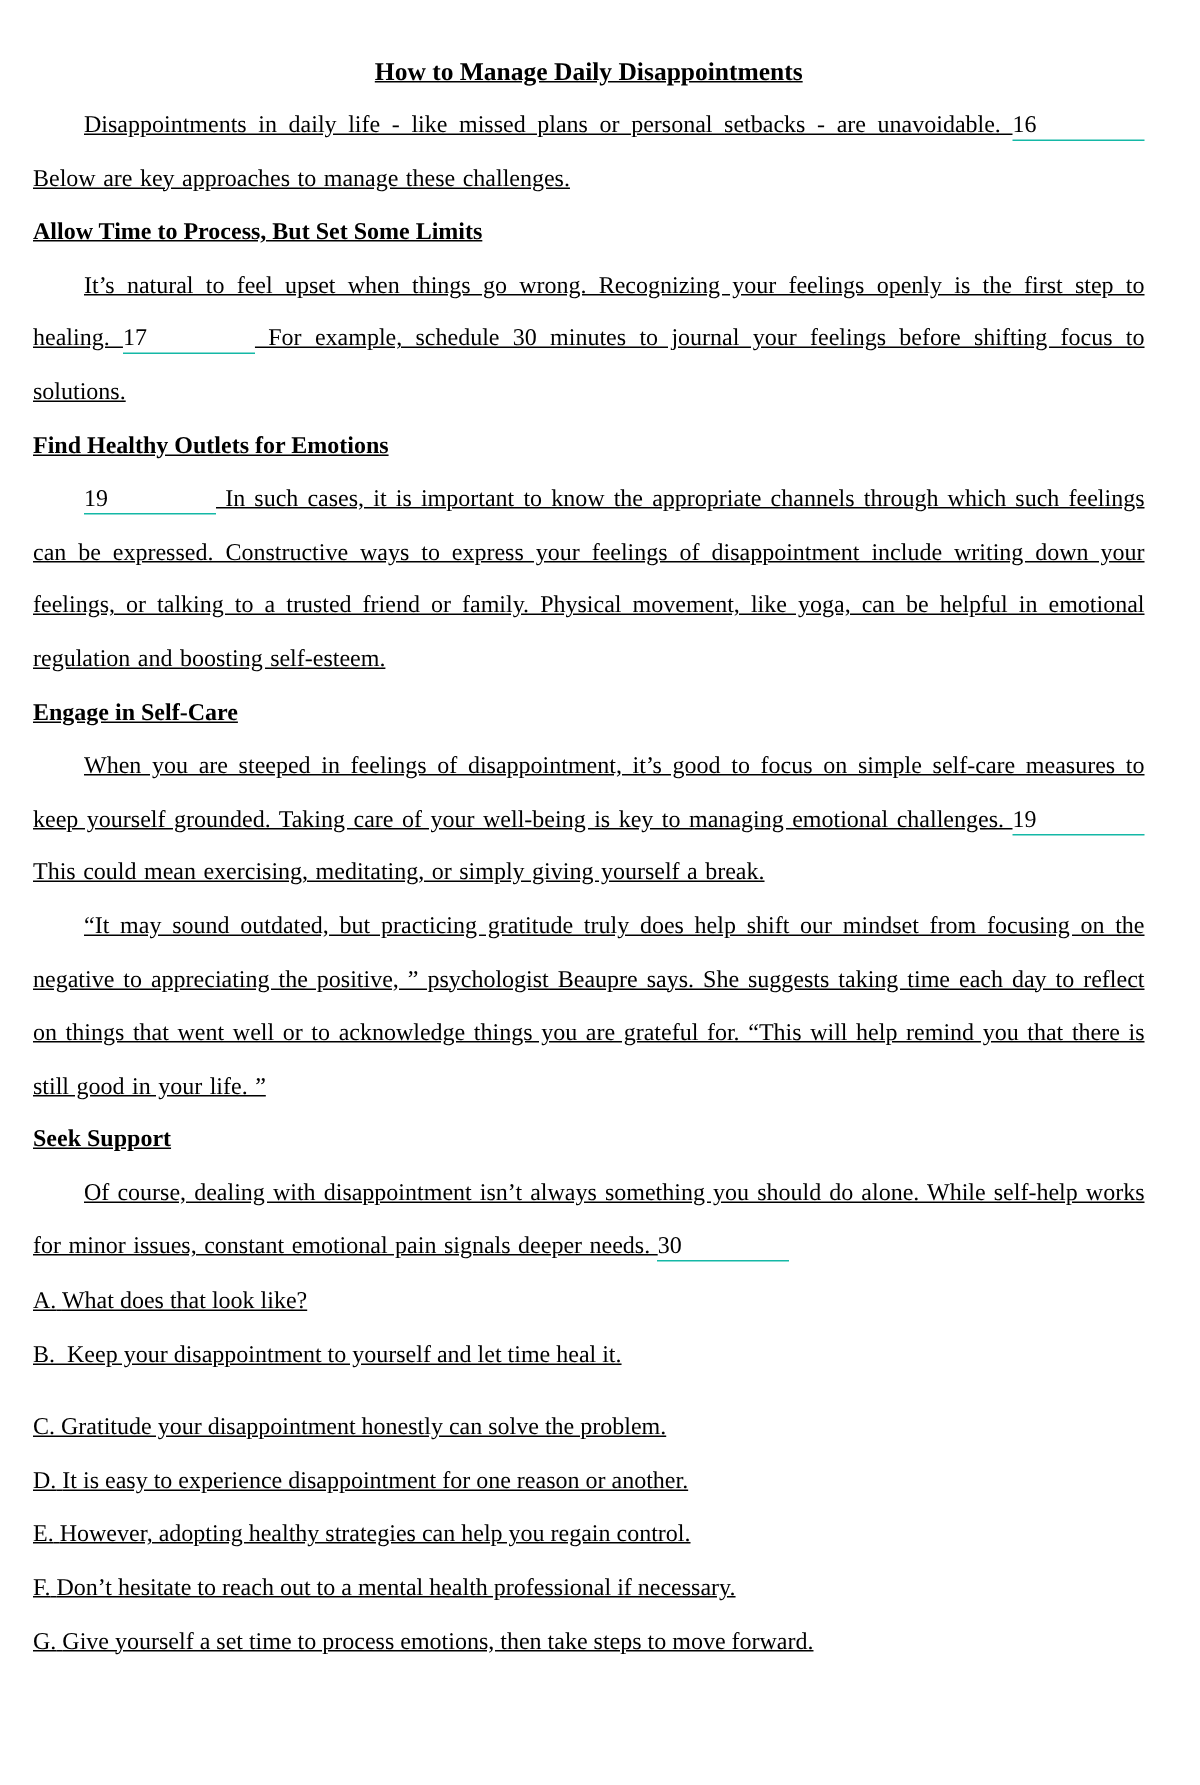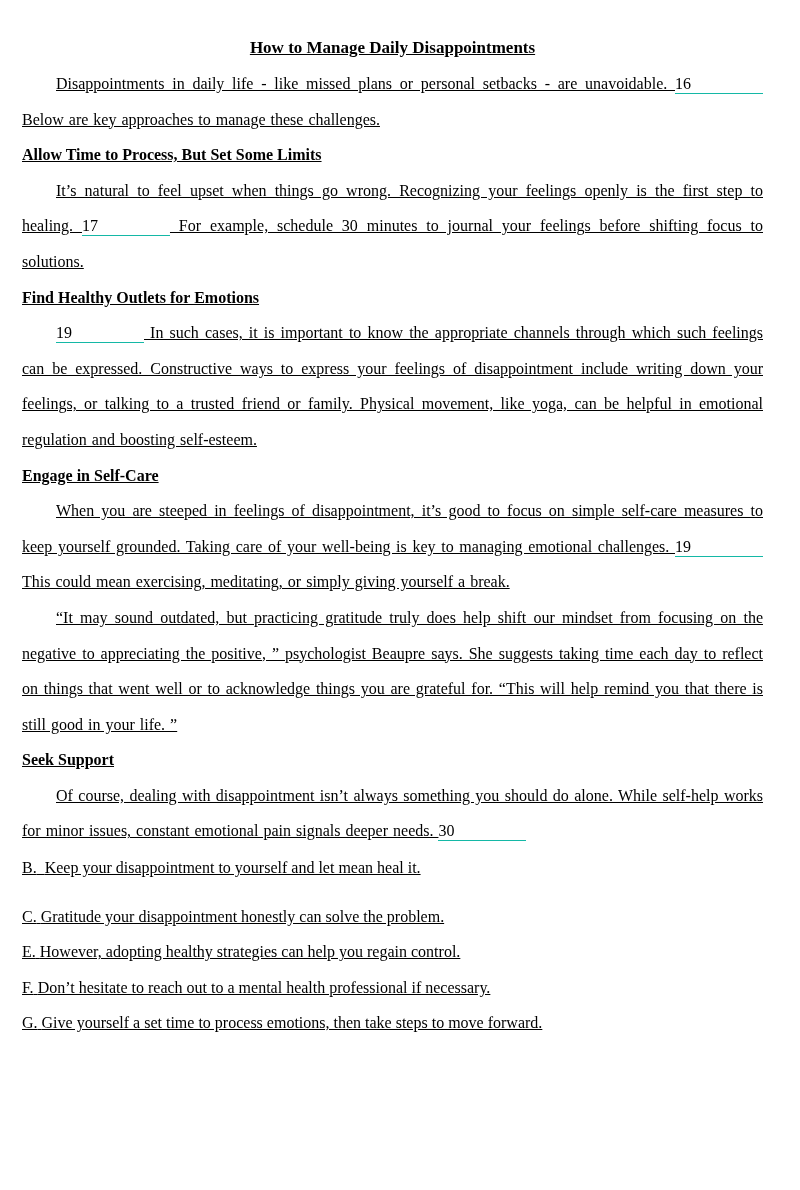--- a/index.html
+++ b/index.html
@@ -65,19 +65,21 @@
       <h2 class="heading">Find Healthy Outlets for Emotions</h2>
       <p class="para"><span class="blank">19</span> In such cases, it is important to know the appropriate channels through which such feelings can be expressed. Constructive ways to express your feelings of disappointment include writing down your feelings, or talking to a trusted friend or family. Physical movement, like yoga, can be helpful in emotional regulation and boosting self-esteem.</p>
       <h2 class="heading">Engage in Self-Care</h2>
       <p class="para">When you are steeped in feelings of disappointment, it’s good to focus on simple self-care measures to keep yourself grounded. Taking care of your well-being is key to managing emotional challenges. <span class="blank">19</span> This could mean exercising, meditating, or simply giving yourself a break.</p>
       <p class="para">“It may sound outdated, but practicing gratitude truly does help shift our mindset from focusing on the negative to appreciating the positive, ” psychologist Beaupre says. She suggests taking time each day to reflect on things that went well or to acknowledge things you are grateful for. “This will help remind you that there is still good in your life. ”</p>
       <h2 class="heading">Seek Support</h2>
       <p class="para">Of course, dealing with disappointment isn’t always something you should do alone. While self-help works for minor issues, constant emotional pain signals deeper needs. <span class="blank">30</span></p>
     </div>
 
   <div class="options" id="options-list">
-      <div class="option"><span>B.</span>&nbsp; <span>Keep your disappointment to yourself and let mean heal it.</span></div>
+      <div class="option"><span>A.</span> <span>What does that look like?</span></div>
+      <div class="option"><span>B.</span>&nbsp; <span>Keep your disappointment to yourself and let time heal it.</span></div>
       <div class="option gap"><span>C.</span> <span>Gratitude your disappointment honestly can solve the problem.</span></div>
+      <div class="option"><span>D.</span> <span>It is easy to experience disappointment for one reason or another.</span></div>
       <div class="option"><span>E.</span> <span>However, adopting healthy strategies can help you regain control.</span></div>
       <div class="option"><span>F.</span> <span>Don’t hesitate to reach out to a mental health professional if necessary.</span></div>
       <div class="option"><span>G.</span> <span>Give yourself a set time to process emotions, then take steps to move forward.</span></div>
     </div>
 </div>
 
 </body></html>

